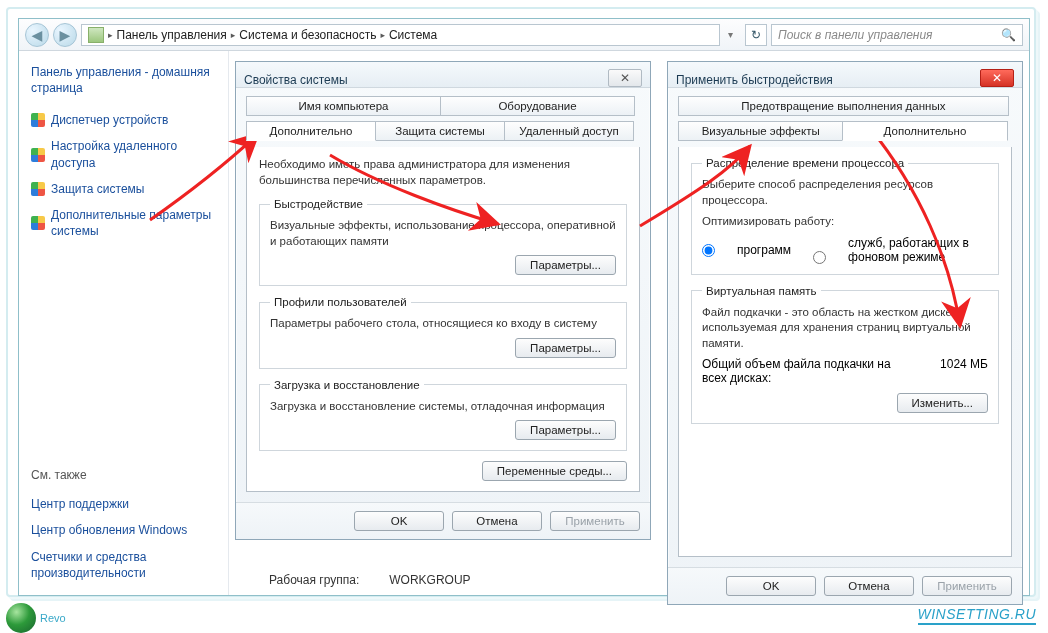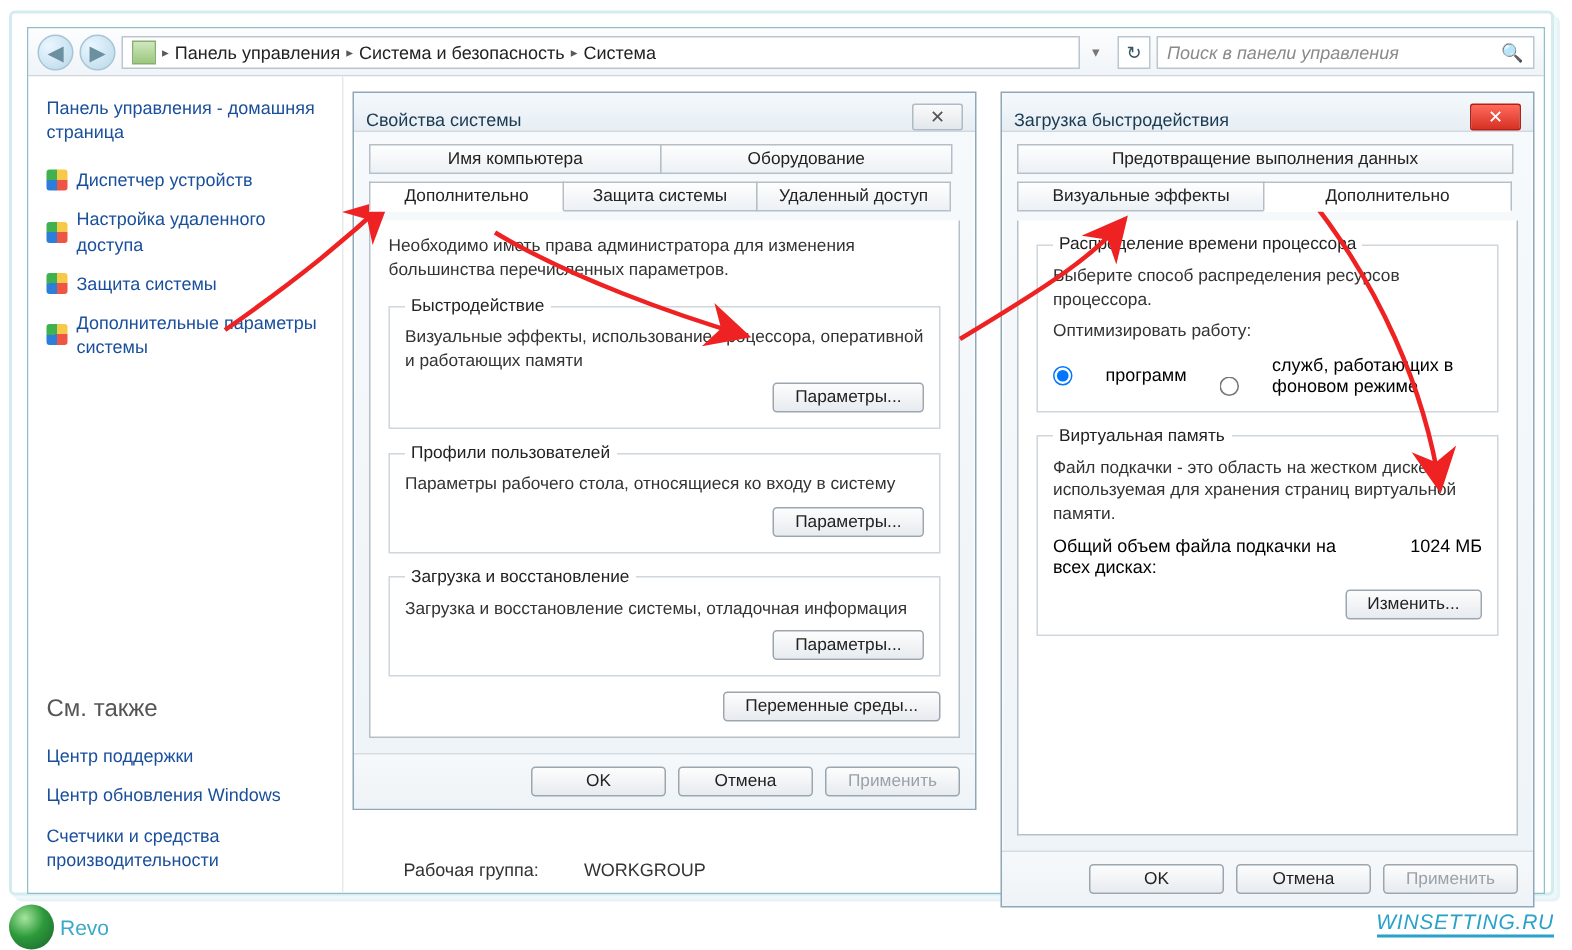--- a/index.html
+++ b/index.html
@@ -18,21 +18,21 @@
   .searchbox { width:252px; height:22px; border:1px solid #b9c6d0; background:#fff; display:flex; align-items:center; padding:0 6px; color:#8a8a8a; font-style:italic; position:relative; }
   .searchbox .mag { position:absolute; right:6px; color:#6a8fa5; font-style:normal; }
 
   
   .body-area { flex:1; display:flex; background:#fff; position:relative; }
   .sidebar { width:210px; padding:14px 12px; border-right:1px solid #e5e9ee; display:flex; flex-direction:column; gap:10px; }
   .cp-home { color:#1a4f9c; font-size:12px; margin-bottom:6px; line-height:1.3; }
   .side-link { display:flex; align-items:center; gap:6px; color:#1a4f9c; cursor:pointer; line-height:1.35; }
   .shield { width:14px; height:14px; display:inline-block; background:conic-gradient(#f7c948 0 25%, #e54 0 50%, #2d7ddb 0 75%, #3fb24f 0 100%); border-radius:2px; flex-shrink:0; }
   .side-sep { flex:1; }
-  .see-also { color:#555; font-size:16px; margin-top:38px; margin-bottom:4px; }
+  .see-also { color:#555; font-size:12px; margin-top:38px; margin-bottom:4px; }
 
   .main { flex:1; position:relative; }
 
   
   .dlg { position:absolute; border:1px solid #8fa7b8; background:linear-gradient(#f7fafc,#eef3f7); box-shadow:0 0 0 1px rgba(255,255,255,.6) inset; }
   .dlg-title { height:26px; display:flex; align-items:flex-end; padding:0 8px; font-size:12px; color:#1b3a52; background:linear-gradient(#f5f9fc,#e6eef4); border-bottom:1px solid #cfd8df; }
   .dlg-title .x { margin-left:auto; width:34px; height:18px; border:1px solid #b0bac3; border-radius:2px; background:linear-gradient(#fafafa,#e3e7eb); display:flex; align-items:center; justify-content:center; color:#555; }
   .dlg-title .x.red { background:linear-gradient(#ff6a5b,#d53225); border-color:#b52016; color:#fff; }
   .dlg-body { padding:8px 10px 10px; }
 
@@ -59,21 +59,21 @@
   .radio-row label { display:flex; gap:22px; align-items:flex-end; font-size:11.5px; }
   .kv-row { display:flex; justify-content:space-between; font-size:11.5px; margin:6px 0 8px; }
 
   .info-row { color:#333; font-size:12px; position:absolute; left:40px; bottom:8px; display:flex; gap:30px; }
 
   
   .arrow-svg { position:absolute; pointer-events:none; left:0; top:0; }
 
   .bottom-ghost { position:absolute; left:4px; bottom:6px; height:18px; width:1036px; display:flex; align-items:center; }
   .start-orb { width:30px; height:30px; border-radius:50%; background:radial-gradient(circle at 35% 30%, #a7e59f, #2d9a3a 45%, #18622e); margin-left:2px; }
-  .revo { color:#3aa9c9; font-size:14px; margin-left:4px; }
+  .revo { color:#3aa9c9; font-size:11px; margin-left:4px; }
   .watermark { position:absolute; right:12px; bottom:8px; color:#2aa1c9; font-family:Arial; font-style:italic; font-size:14px; letter-spacing:.5px; border-bottom:2px solid #2aa1c9; padding-bottom:1px; }
 </style>
 </head>
 <body>
 
 <div class="outer-shadow"></div>
 <div class="app">
   <div class="navbar">
     <div class="nav-back">◀</div>
     <div class="nav-fwd">▶</div>
@@ -176,21 +176,21 @@
         </div>
         <div class="dlg-footer">
           <button class="win-btn">OK</button>
           <button class="win-btn">Отмена</button>
           <button class="win-btn" disabled="">Применить</button>
         </div>
       </div>
 
       <div class="dlg" style="left:438px; top:10px; width:356px;">
         <div class="dlg-title">
-          <span>Загрузка быстродействия</span>
+          <span>Применить быстродействия</span>
           <span class="x red">✕</span>
         </div>
         <div class="dlg-body">
           <div class="tabs">
             <div class="tab" style="width:99%">Предотвращение выполнения данных</div>
           </div>
           <div class="tabs row2">
             <div class="tab" style="width:49.5%">Визуальные эффекты</div>
             <div class="tab active" style="width:49.5%">Дополнительно</div>
           </div>

